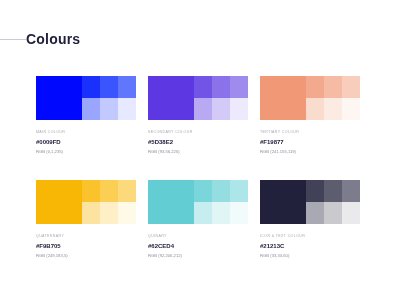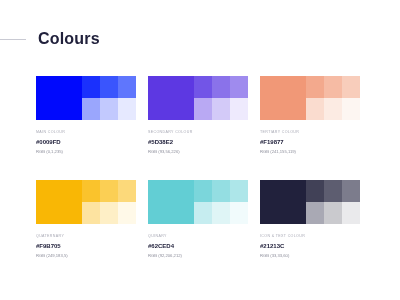--- a/index.html
+++ b/index.html
@@ -31,22 +31,21 @@
     align-items: center;
   }
   .header-rule {
     width: 26px;
     height: 1px;
     background: #c9cad3;
     margin-left: 0px;
     flex: none;
   }
   .page-title {
-    margin-left: 12px;
-    font-size: 16px;
+    font-size: 14px;
     font-weight: bold;
     color: #21213c;
     letter-spacing: 0.2px;
     line-height: 12px;
     white-space: nowrap;
   }
 
   
   .grid {
     position: absolute;

